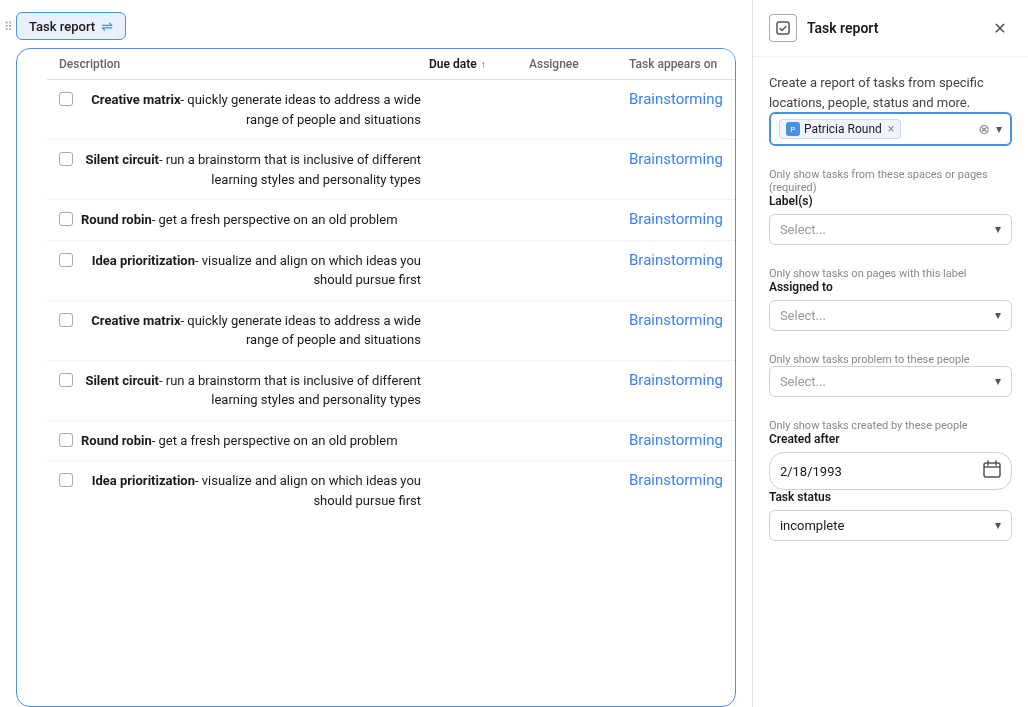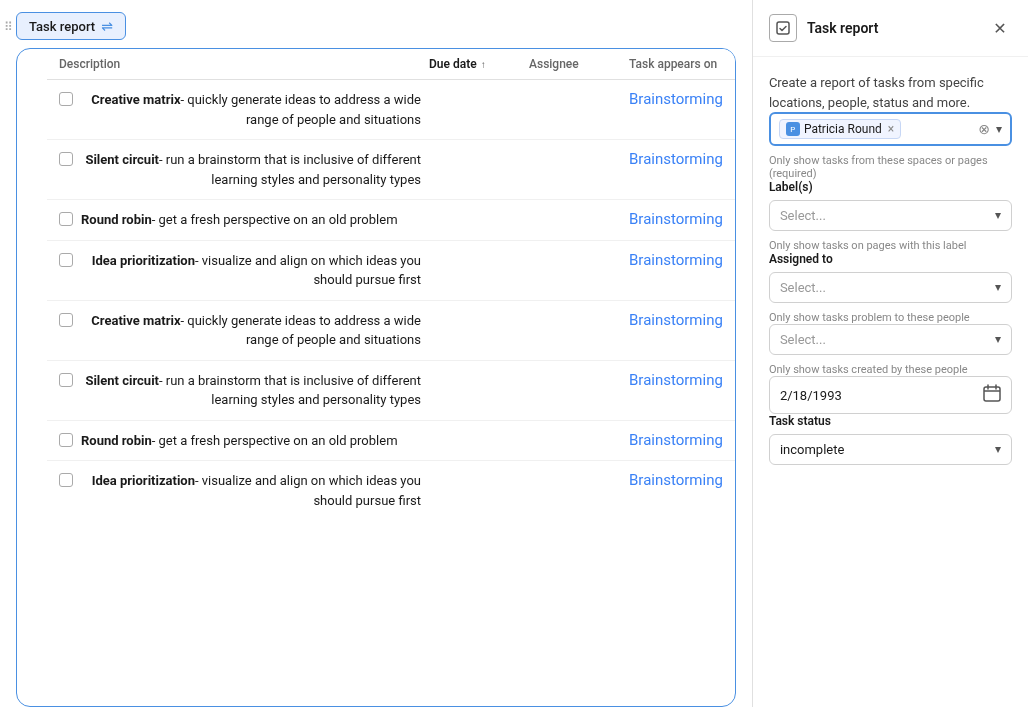--- a/index.html
+++ b/index.html
@@ -218,21 +218,21 @@
       color: #1a1a1a;
     }
 
     .required {
       color: #e53e3e;
     }
 
     .form-hint {
       font-size: 11px;
       color: #888;
-      margin-top: 2px;
+      margin-top: 16px;
     }
 
     .spaces-input {
       display: flex;
       align-items: center;
       border: 2px solid #4a90e2;
       border-radius: 6px;
       padding: 5px 8px;
       gap: 6px;
       background: #fff;
@@ -311,21 +311,21 @@
 
     .select-chevron {
       font-size: 12px;
       color: #555;
     }
 
     .date-input {
       display: flex;
       align-items: center;
       border: 1px solid #d0d0d0;
-      border-radius: 6px;
+      border-radius: 15px;
       padding: 7px 10px;
       background: #fff;
       justify-content: space-between;
     }
 
     .date-value {
       font-size: 13px;
       color: #1a1a1a;
     }
 
@@ -499,20 +499,21 @@
 
     <div class="form-group">
       <div class="select-input">
         <span class="select-placeholder">Select...</span>
         <span class="select-chevron">▾</span>
       </div>
       <span class="form-hint">Only show tasks created by these people</span>
     </div>
 
     <div class="form-group">
+      <label class="form-label">Created after</label>
       <div class="date-input">
         <span class="date-value">2/18/1993</span>
         <span class="calendar-icon">
           <svg width="18" height="18" viewBox="0 0 18 18" fill="none">
             <rect x="1" y="3" width="16" height="14" rx="2" stroke="#555" stroke-width="1.5"></rect>
             <path d="M1 7h16" stroke="#555" stroke-width="1.5"></path>
             <path d="M5 1v4M13 1v4" stroke="#555" stroke-width="1.5" stroke-linecap="round"></path>
           </svg>
         </span>
       </div>

